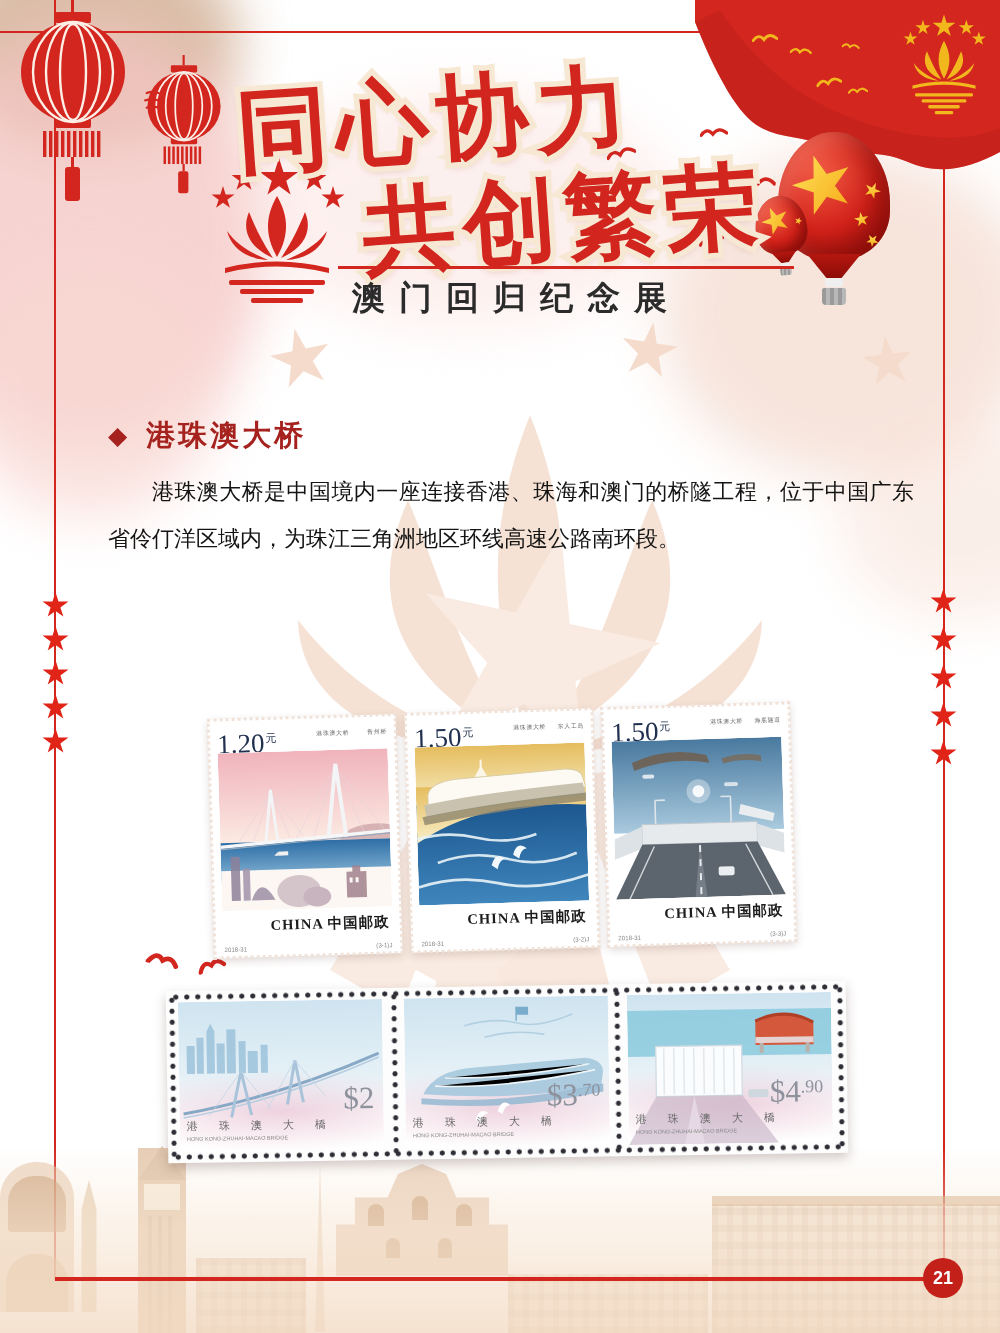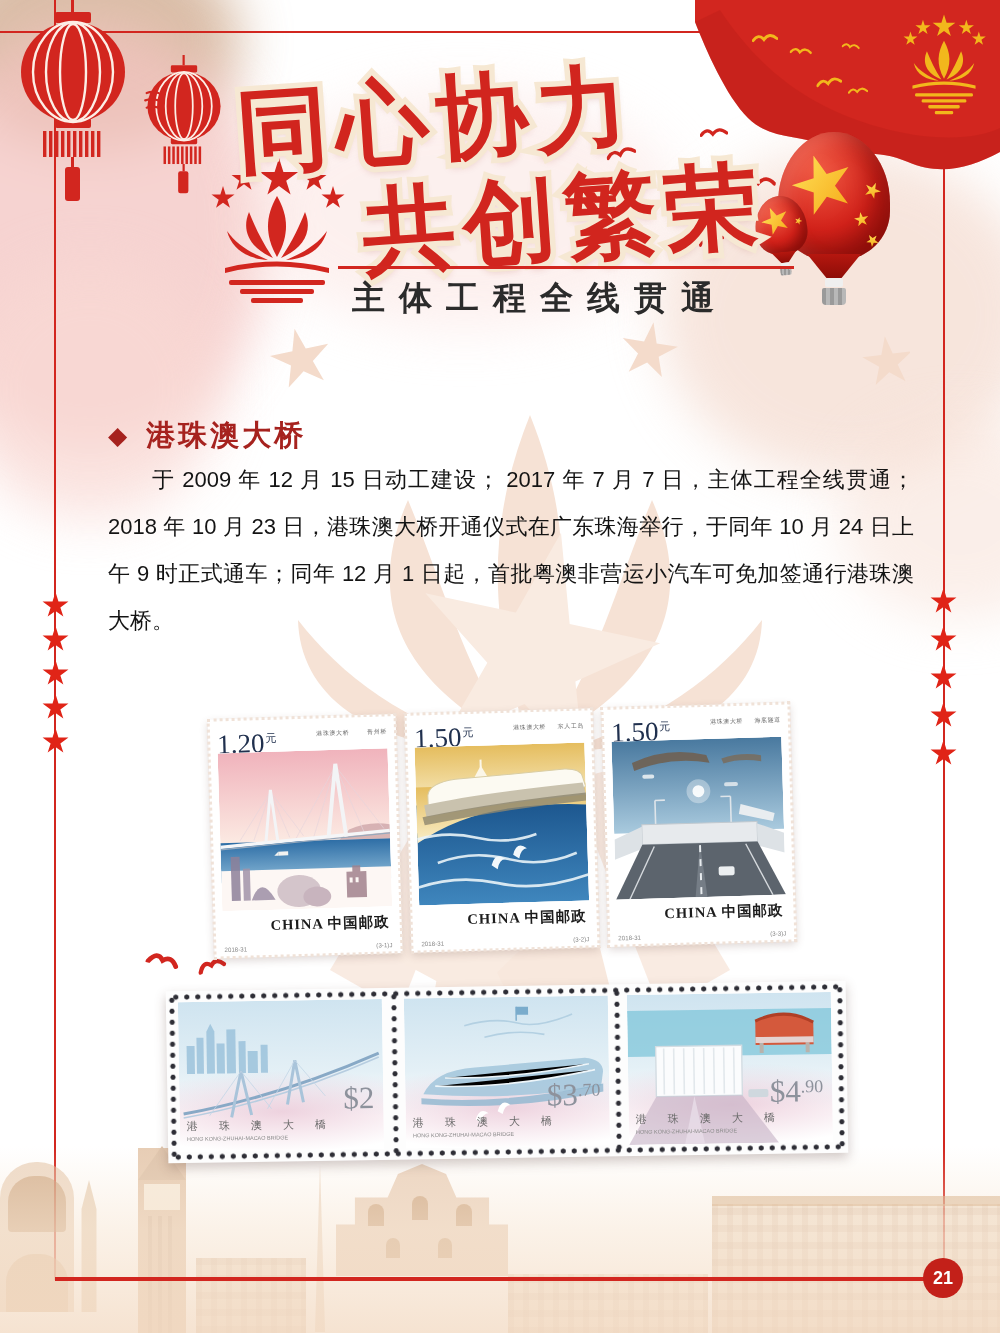--- a/index.html
+++ b/index.html
@@ -337,28 +337,28 @@
 
   <div class="calli title1">
     <span class="layer stroke">同心协力</span>
     <span class="layer fill">同心协力</span>
   </div>
   <div class="calli title2">
     <span class="layer stroke">共创繁荣</span>
     <span class="layer fill">共创繁荣</span>
   </div>
   <div class="abs title-rule"></div>
-  <div class="abs subtitle">主体工程全线贯通</div>
+  <div class="abs subtitle">澳门回归纪念展</div>
 
   <div class="abs content">
     <div class="sec-head">
       <span class="dia">◆</span>
       <span>港珠澳大桥</span>
     </div>
-    <p>于 2009 年 12 月 15 日动工建设； 2017 年 7 月 7 日，主体工程全线贯通；2018 年 10 月 23 日，港珠澳大桥开通仪式在广东珠海举行，于同年 10 月 24 日上午 9 时正式通车；同年 12 月 1 日起，首批粤澳非营运小汽车可免加签通行港珠澳大桥。</p>
+    <p class="first">港珠澳大桥是中国境内一座连接香港、珠海和澳门的桥隧工程，位于中国广东省伶仃洋区域内，为珠江三角洲地区环线高速公路南环段。</p>
   </div>
 
   <div class="abs cn-row">
 
     <div class="cn-stamp">
       <div class="cn-head">
         <span class="cn-value"><span>1.20</span><span class="cn-yuan">元</span></span>
         <span class="cn-titles">
             <span>港珠澳大桥</span>
             <span>青州桥</span>

